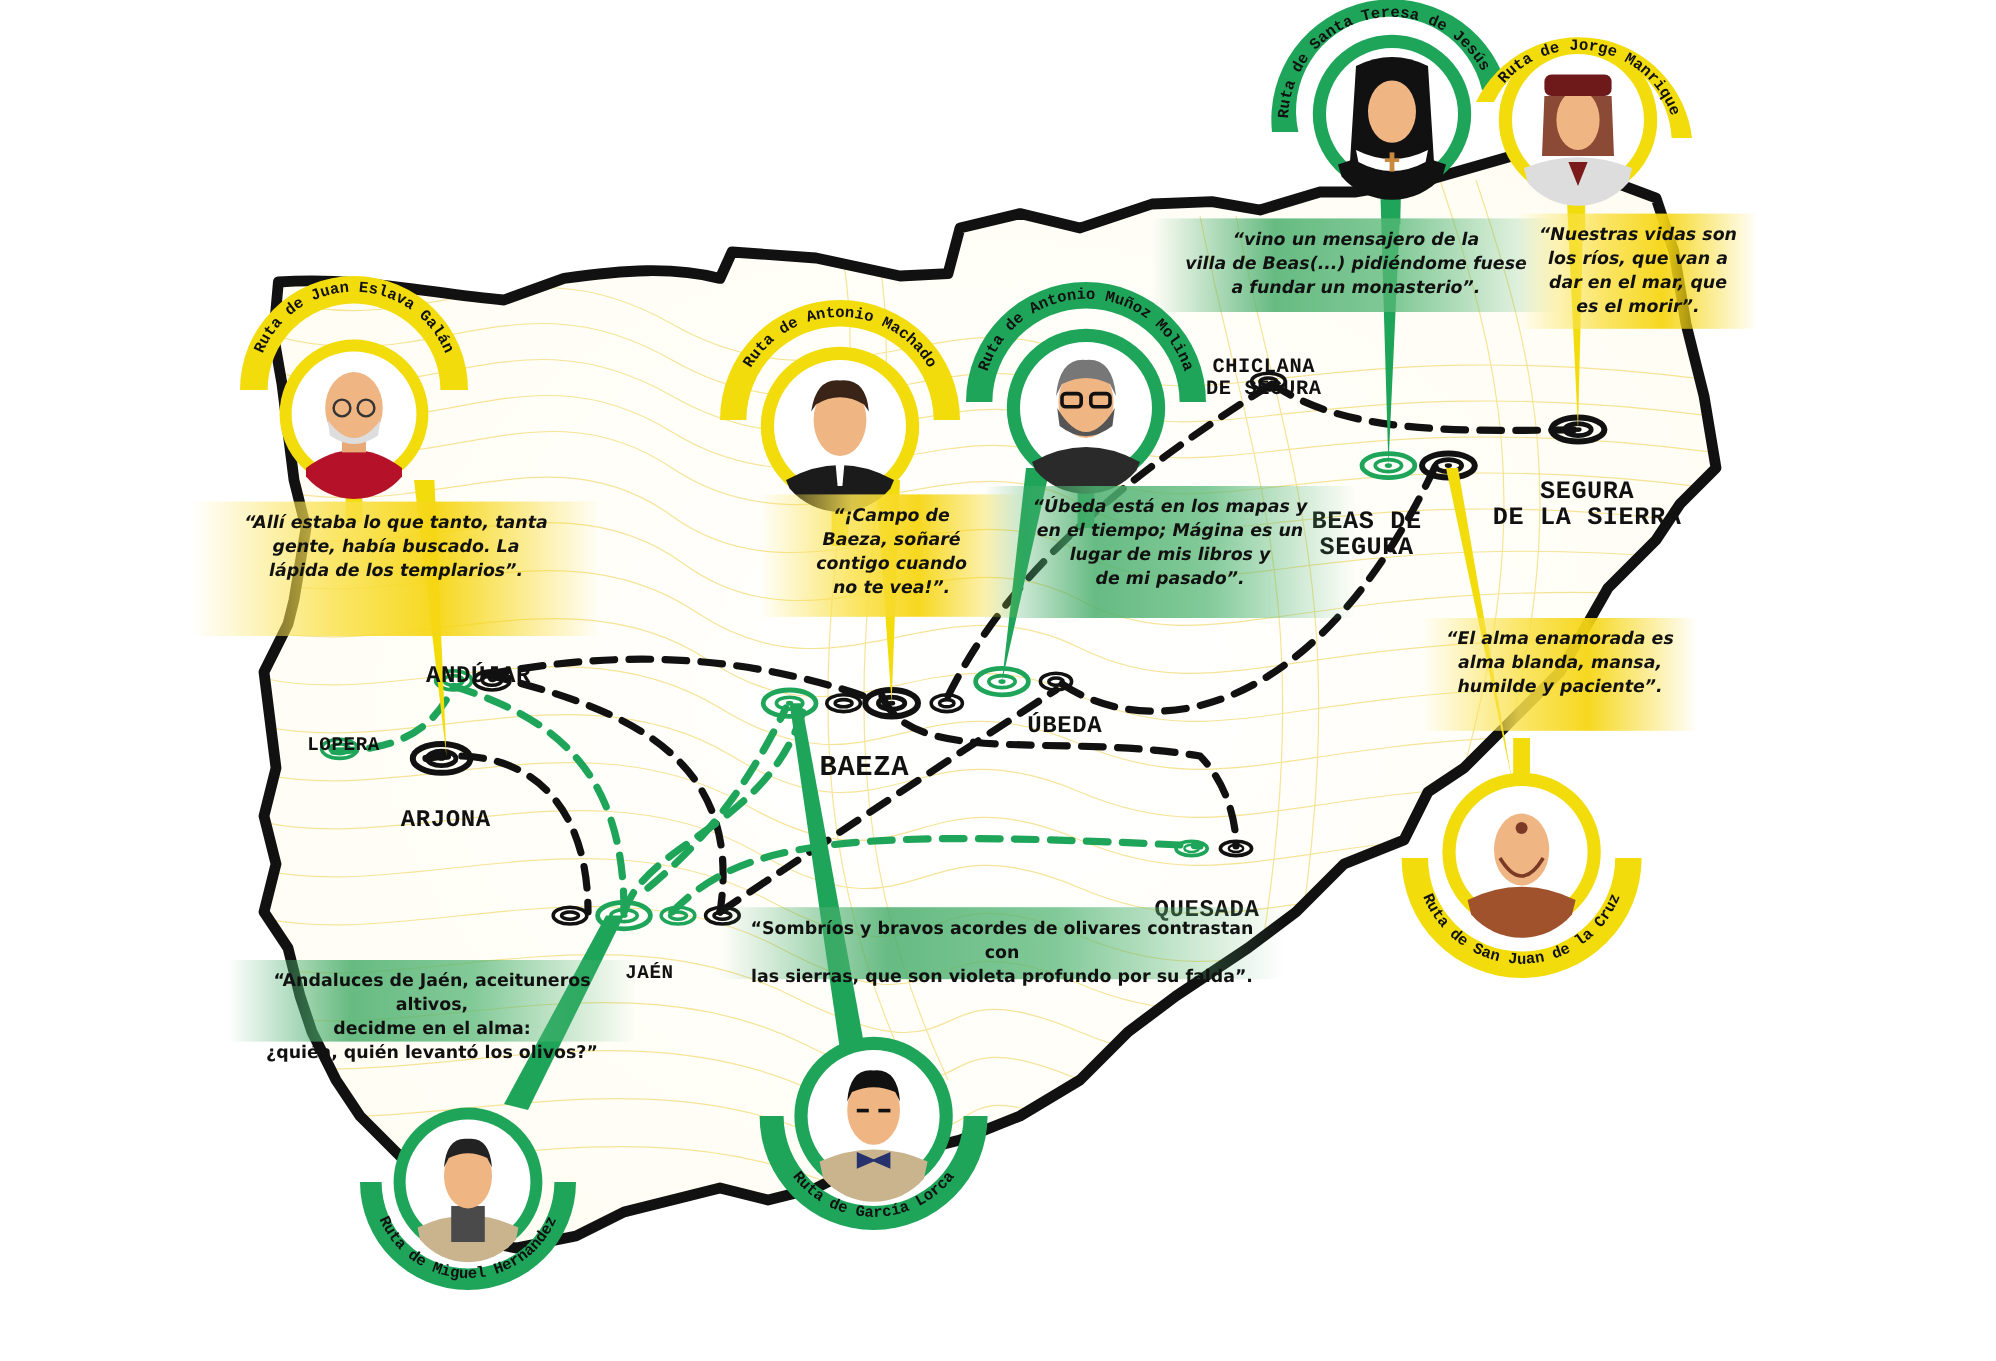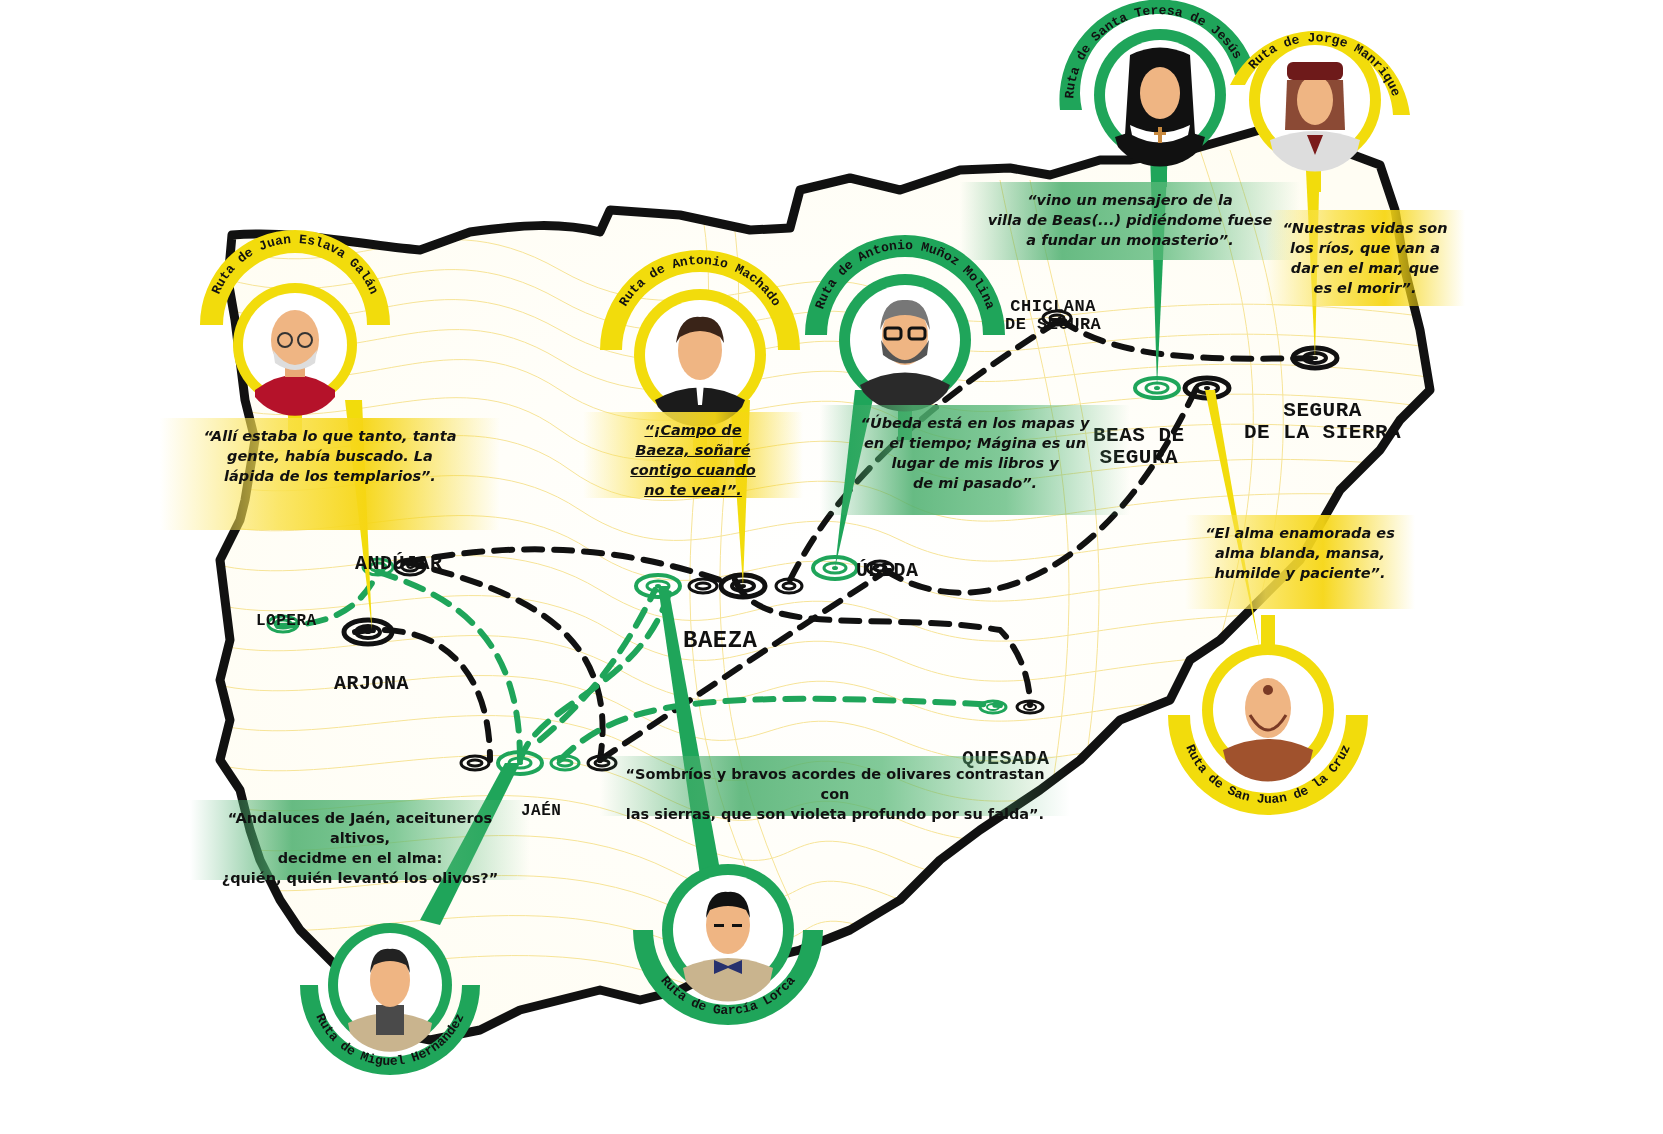--- a/index.html
+++ b/index.html
@@ -318,50 +318,50 @@
     </g>
     <path id="arc-lorca" d="M-84,0 A84,84 0 0 0 84,0" fill="none"></path>
     <text class="badge-label"><textPath href="#arc-lorca" startOffset="50%" text-anchor="middle" dy="10">Ruta de García Lorca</textPath></text>
   </g>
 </svg>
 
 <div class="town" style="left:355px;top:525px;font-size:20px;">ANDÚJAR</div>
 <div class="town" style="left:256px;top:585px;font-size:16px;">LOPERA</div>
 <div class="town" style="left:334px;top:645px;font-size:20px;">ARJONA</div>
 <div class="town" style="left:683px;top:600px;font-size:24px;">BAEZA</div>
-<div class="town" style="left:856px;top:532px;font-size:20px;">ÚBEDA</div>
+<div class="town" style="left:856px;top:567px;font-size:20px;">ÚBEDA</div>
 <div class="town" style="left:521px;top:775px;font-size:16px;">JAÉN</div>
 <div class="town" style="left:962px;top:720px;font-size:20px;">QUESADA</div>
 <div class="town" style="left:1005px;top:270px;font-size:17px;">CHICLANA
 DE SEGURA</div>
 <div class="town" style="left:1093px;top:397px;font-size:21px;">BEAS DE
 SEGURA</div>
 <div class="town" style="left:1244px;top:372px;font-size:21px;">SEGURA
 DE LA SIERRA</div>
 
 <div class="quote q-yellow" style="left:160px;top:418px;width:340px;height:112px;">“Allí estaba lo que tanto, tanta
 gente, había buscado. La
 lápida de los templarios”.</div>
-<div class="quote q-yellow" style="left:583px;top:412px;width:220px;height:86px;text-decoration:underline;">“¡Campo de
+<div class="quote q-yellow" style="left:633px;top:412px;width:220px;height:102px;">“¡Campo de
 Baeza, soñaré
 contigo cuando
 no te vea!”.</div>
 <div class="quote q-green" style="left:820px;top:405px;width:310px;height:110px;">“Úbeda está en los mapas y
 en el tiempo; Mágina es un
 lugar de mis libros y
 de mi pasado”.</div>
 <div class="quote q-green" style="left:960px;top:182px;width:340px;height:78px;">“vino un mensajero de la
 villa de Beas(...) pidiéndome fuese
 a fundar un monasterio”.</div>
-<div class="quote q-yellow" style="left:1265px;top:178px;width:200px;height:96px;margin-top:32px;">“Nuestras vidas son
+<div class="quote q-yellow" style="left:1265px;top:178px;width:200px;height:96px;">“Nuestras vidas son
 los ríos, que van a
 dar en el mar, que
 es el morir”.</div>
 <div class="quote q-yellow" style="left:1185px;top:515px;width:230px;height:94px;">“El alma enamorada es
 alma blanda, mansa,
 humilde y paciente”.</div>
-<div class="quote q-green q-plain" style="left:190px;top:800px;width:340px;height:80px;">“Andaluces de Jaén, aceituneros altivos,
+<div class="quote q-green q-plain" style="left:190px;top:800px;width:340px;height:68px;">“Andaluces de Jaén, aceituneros altivos,
 decidme en el alma:
 ¿quién, quién levantó los olivos?”</div>
 <div class="quote q-green q-plain" style="left:600px;top:756px;width:470px;height:60px;">“Sombríos y bravos acordes de olivares contrastan con
 las sierras, que son violeta profundo por su falda”.</div>
 
 </div>
 
 </body></html>

